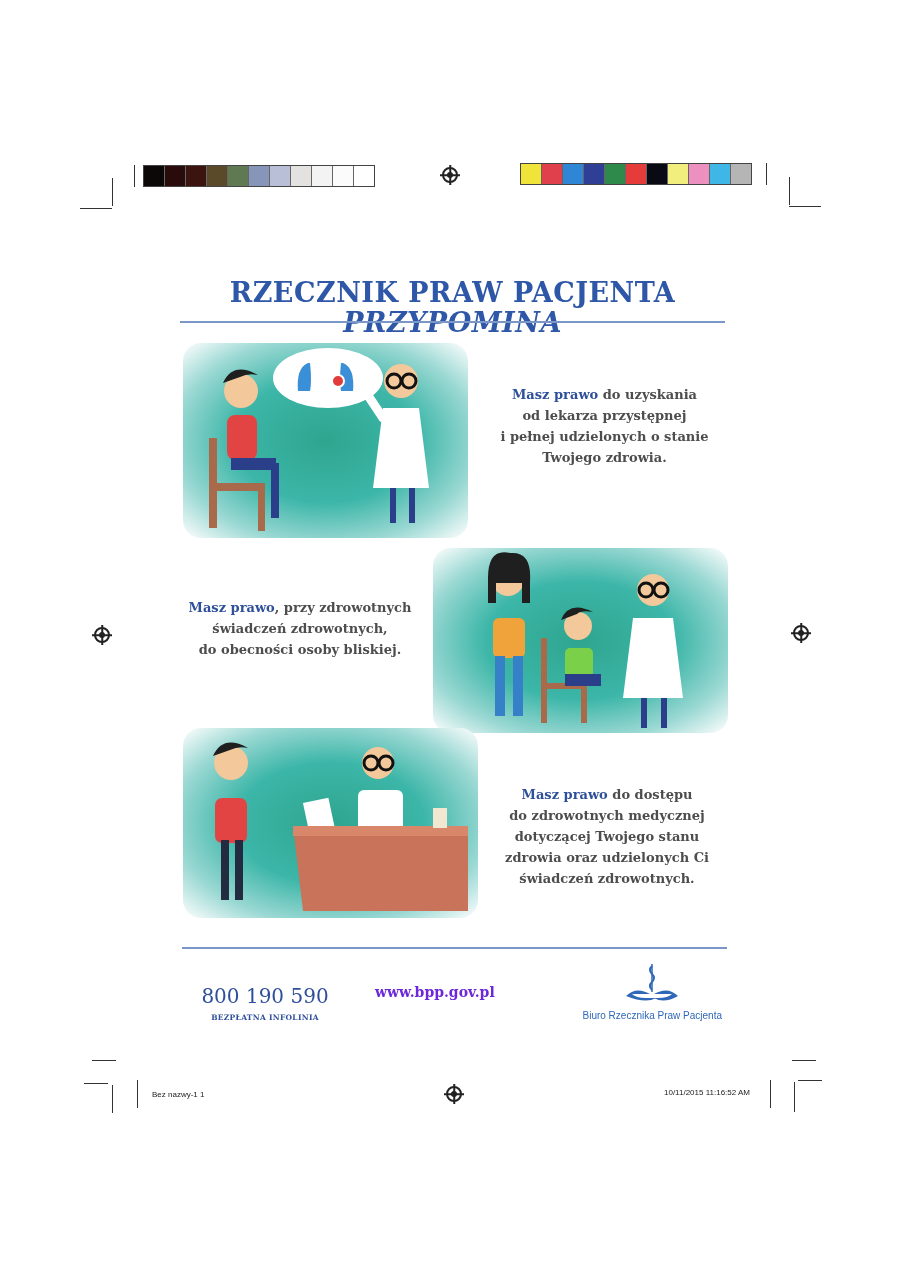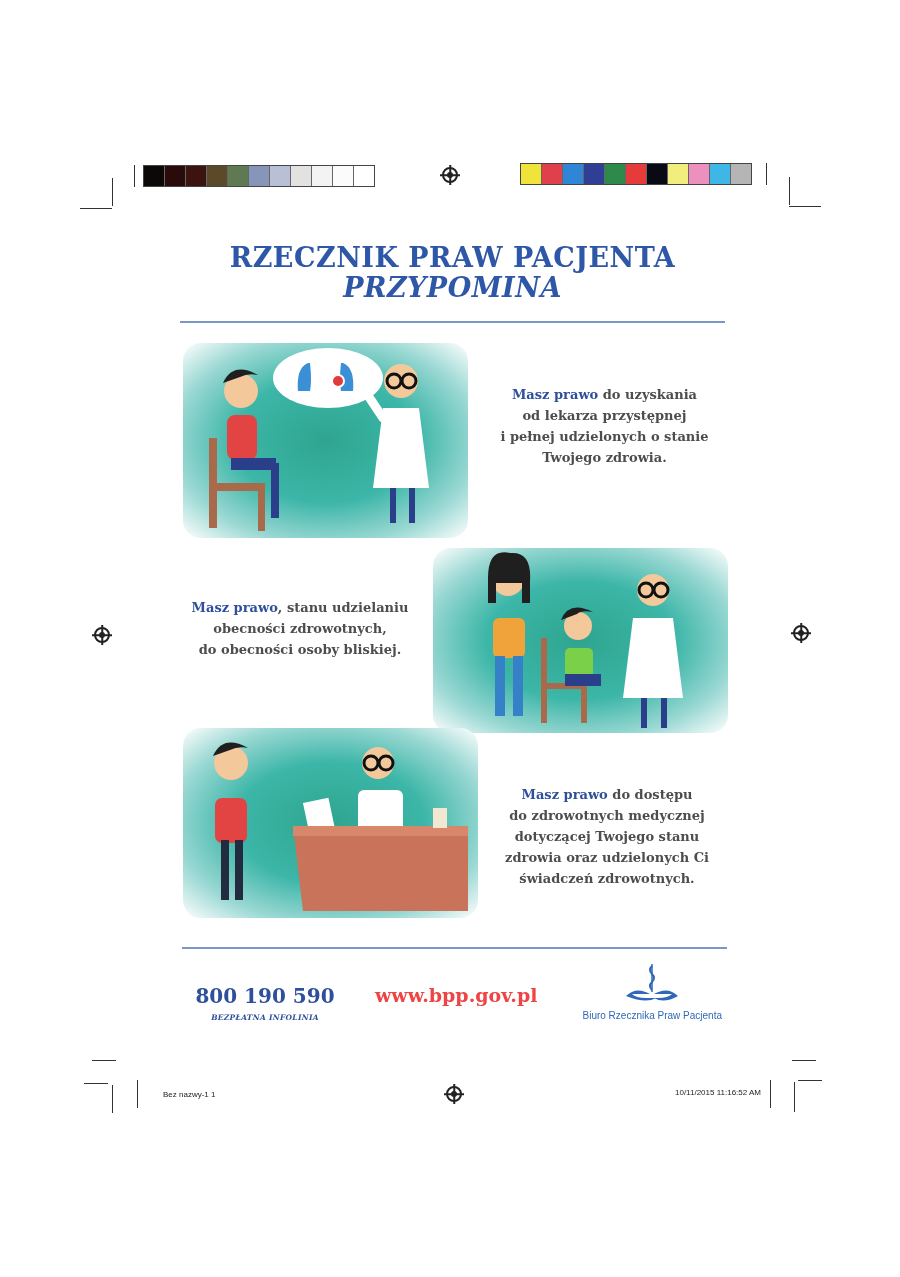--- a/index.html
+++ b/index.html
@@ -7,31 +7,31 @@
   .abs { position: absolute; }
   .crop-h { position: absolute; height: 1px; background: #333; }
   .crop-v { position: absolute; width: 1px; background: #333; }
   .colorbar { position: absolute; display: flex; border: 1.5px solid #444; height: 20px; }
   .colorbar .sw { width: 20px; height: 20px; border-right: 1px solid #666; }
   .colorbar .sw:last-child { border-right: none; }
   .reg { position: absolute; width: 16px; height: 16px; border: 2px solid #222; border-radius: 50%; box-sizing: border-box; }
   .reg::before { content: ""; position: absolute; left: 50%; top: -4px; bottom: -4px; width: 1.5px; background: #222; transform: translateX(-50%); }
   .reg::after { content: ""; position: absolute; top: 50%; left: -4px; right: -4px; height: 1.5px; background: #222; transform: translateY(-50%); }
   .reg .dot { position: absolute; left: 3px; top: 3px; width: 6px; height: 6px; border-radius: 50%; background: #222; }
-  .title { position: absolute; left: 180px; width: 545px; text-align: center; color: #2e57a8; font-family: "DejaVu Serif", serif; font-weight: bold; font-size: 27px; line-height: 30px; letter-spacing: 0.5px; }
+  .title { position: absolute; left: 180px; width: 545px; text-align: center; color: #2e57a8; font-family: "DejaVu Serif", serif; font-weight: bold; font-size: 27px; line-height: 30px; letter-spacing: 0.5px; margin-top: 35px; }
   .rule { position: absolute; left: 180px; width: 545px; height: 2px; background: #7b97c8; }
   .txt { position: absolute; text-align: center; color: #4d4d4d; font-family: "DejaVu Serif", serif; font-weight: bold; font-size: 13px; line-height: 21px; }
   .txt .hl { color: #2e4f9a; }
   .illu { position: absolute; border-radius: 18px; overflow: hidden;
           background: radial-gradient(ellipse at center, #2fa58f 0%, #3cb6a8 45%, #9ad8d3 75%, #ffffff 100%); }
-  .footer-phone { position: absolute; left: 190px; top: 984px; width: 150px; text-align: center; color: #2e4f9a; font-weight: bold; font-size: 20px; font-family: "DejaVu Serif", serif; }
-  .footer-sub { position: absolute; left: 190px; top: 1013px; width: 150px; text-align: center; color: #2e4f9a; font-weight: bold; font-size: 7.5px; letter-spacing: 0.3px; font-style: italic; }
-  .footer-url { position: absolute; left: 375px; top: 984px; color: #ef4444; font-weight: bold; font-size: 19px; font-family: "DejaVu Serif", serif; }
+  .footer-phone { position: absolute; left: 190px; top: 984px; width: 150px; text-align: center; color: #2e4f9a; font-weight: normal; font-size: 20px; font-family: "DejaVu Serif", serif; }
+  .footer-sub { position: absolute; left: 190px; top: 1013px; width: 150px; text-align: center; color: #2e4f9a; font-weight: bold; font-size: 7.5px; letter-spacing: 0.3px; }
+  .footer-url { position: absolute; left: 375px; top: 984px; color: #6d28d9; font-weight: bold; font-size: 14px; font-family: "DejaVu Serif", serif; }
   .logo-text { position: absolute; left: 582px; top: 1010px; width: 140px; text-align: right; color: #2f68b8; font-family: "Liberation Sans", sans-serif; font-size: 10px; }
-  .slug { position: absolute; font-family: "Liberation Sans", sans-serif; font-size: 8px; color: #222; margin-left: 11px; }
+  .slug { position: absolute; font-family: "Liberation Sans", sans-serif; font-size: 8px; color: #222; }
 </style>
 </head>
 <body>
 
 <div class="crop-v" style="left:112px;top:178px;height:28px;"></div>
 <div class="crop-h" style="left:80px;top:208px;width:32px;"></div>
 <div class="crop-v" style="left:134px;top:165px;height:22px;"></div>
 <div class="crop-v" style="left:766px;top:163px;height:22px;"></div>
 <div class="crop-v" style="left:789px;top:177px;height:28px;"></div>
 <div class="crop-h" style="left:789px;top:206px;width:32px;"></div>
@@ -113,22 +113,22 @@
   </svg>
 </div>
 <div class="txt" style="left:487px;top:384px;width:235px;">
   <span class="hl">Masz prawo</span><span> do uzyskania</span><br>
   <span>od lekarza przystępnej</span><br>
   <span>i pełnej udzielonych o stanie</span><br>
   <span>Twojego zdrowia.</span>
 </div>
 
 <div class="txt" style="left:175px;top:597px;width:250px;">
-  <span class="hl">Masz prawo</span><span>, stanu udzielaniu</span><br>
-  <span>obecności zdrowotnych,</span><br>
+  <span class="hl">Masz prawo</span><span>, przy zdrowotnych</span><br>
+  <span>świadczeń zdrowotnych,</span><br>
   <span>do obecności osoby bliskiej.</span>
 </div>
 <div class="illu" style="left:433px;top:548px;width:295px;height:185px;">
   <svg width="295" height="185" viewBox="0 0 295 185">
     <circle cx="75" cy="32" r="16" fill="#f3c89a"></circle>
     <path d="M55 30 q0 -30 22 -25 q22 -2 20 28 l0 22 l-8 0 l0 -20 l-26 0 l0 20 l-8 0z" fill="#1f1f1f"></path>
     <rect x="60" y="70" width="32" height="40" rx="6" fill="#f0a33b"></rect>
     <rect x="62" y="108" width="10" height="60" fill="#3580c6"></rect>
     <rect x="80" y="108" width="10" height="60" fill="#3580c6"></rect>
     <rect x="108" y="90" width="6" height="85" fill="#a86a4a"></rect>

